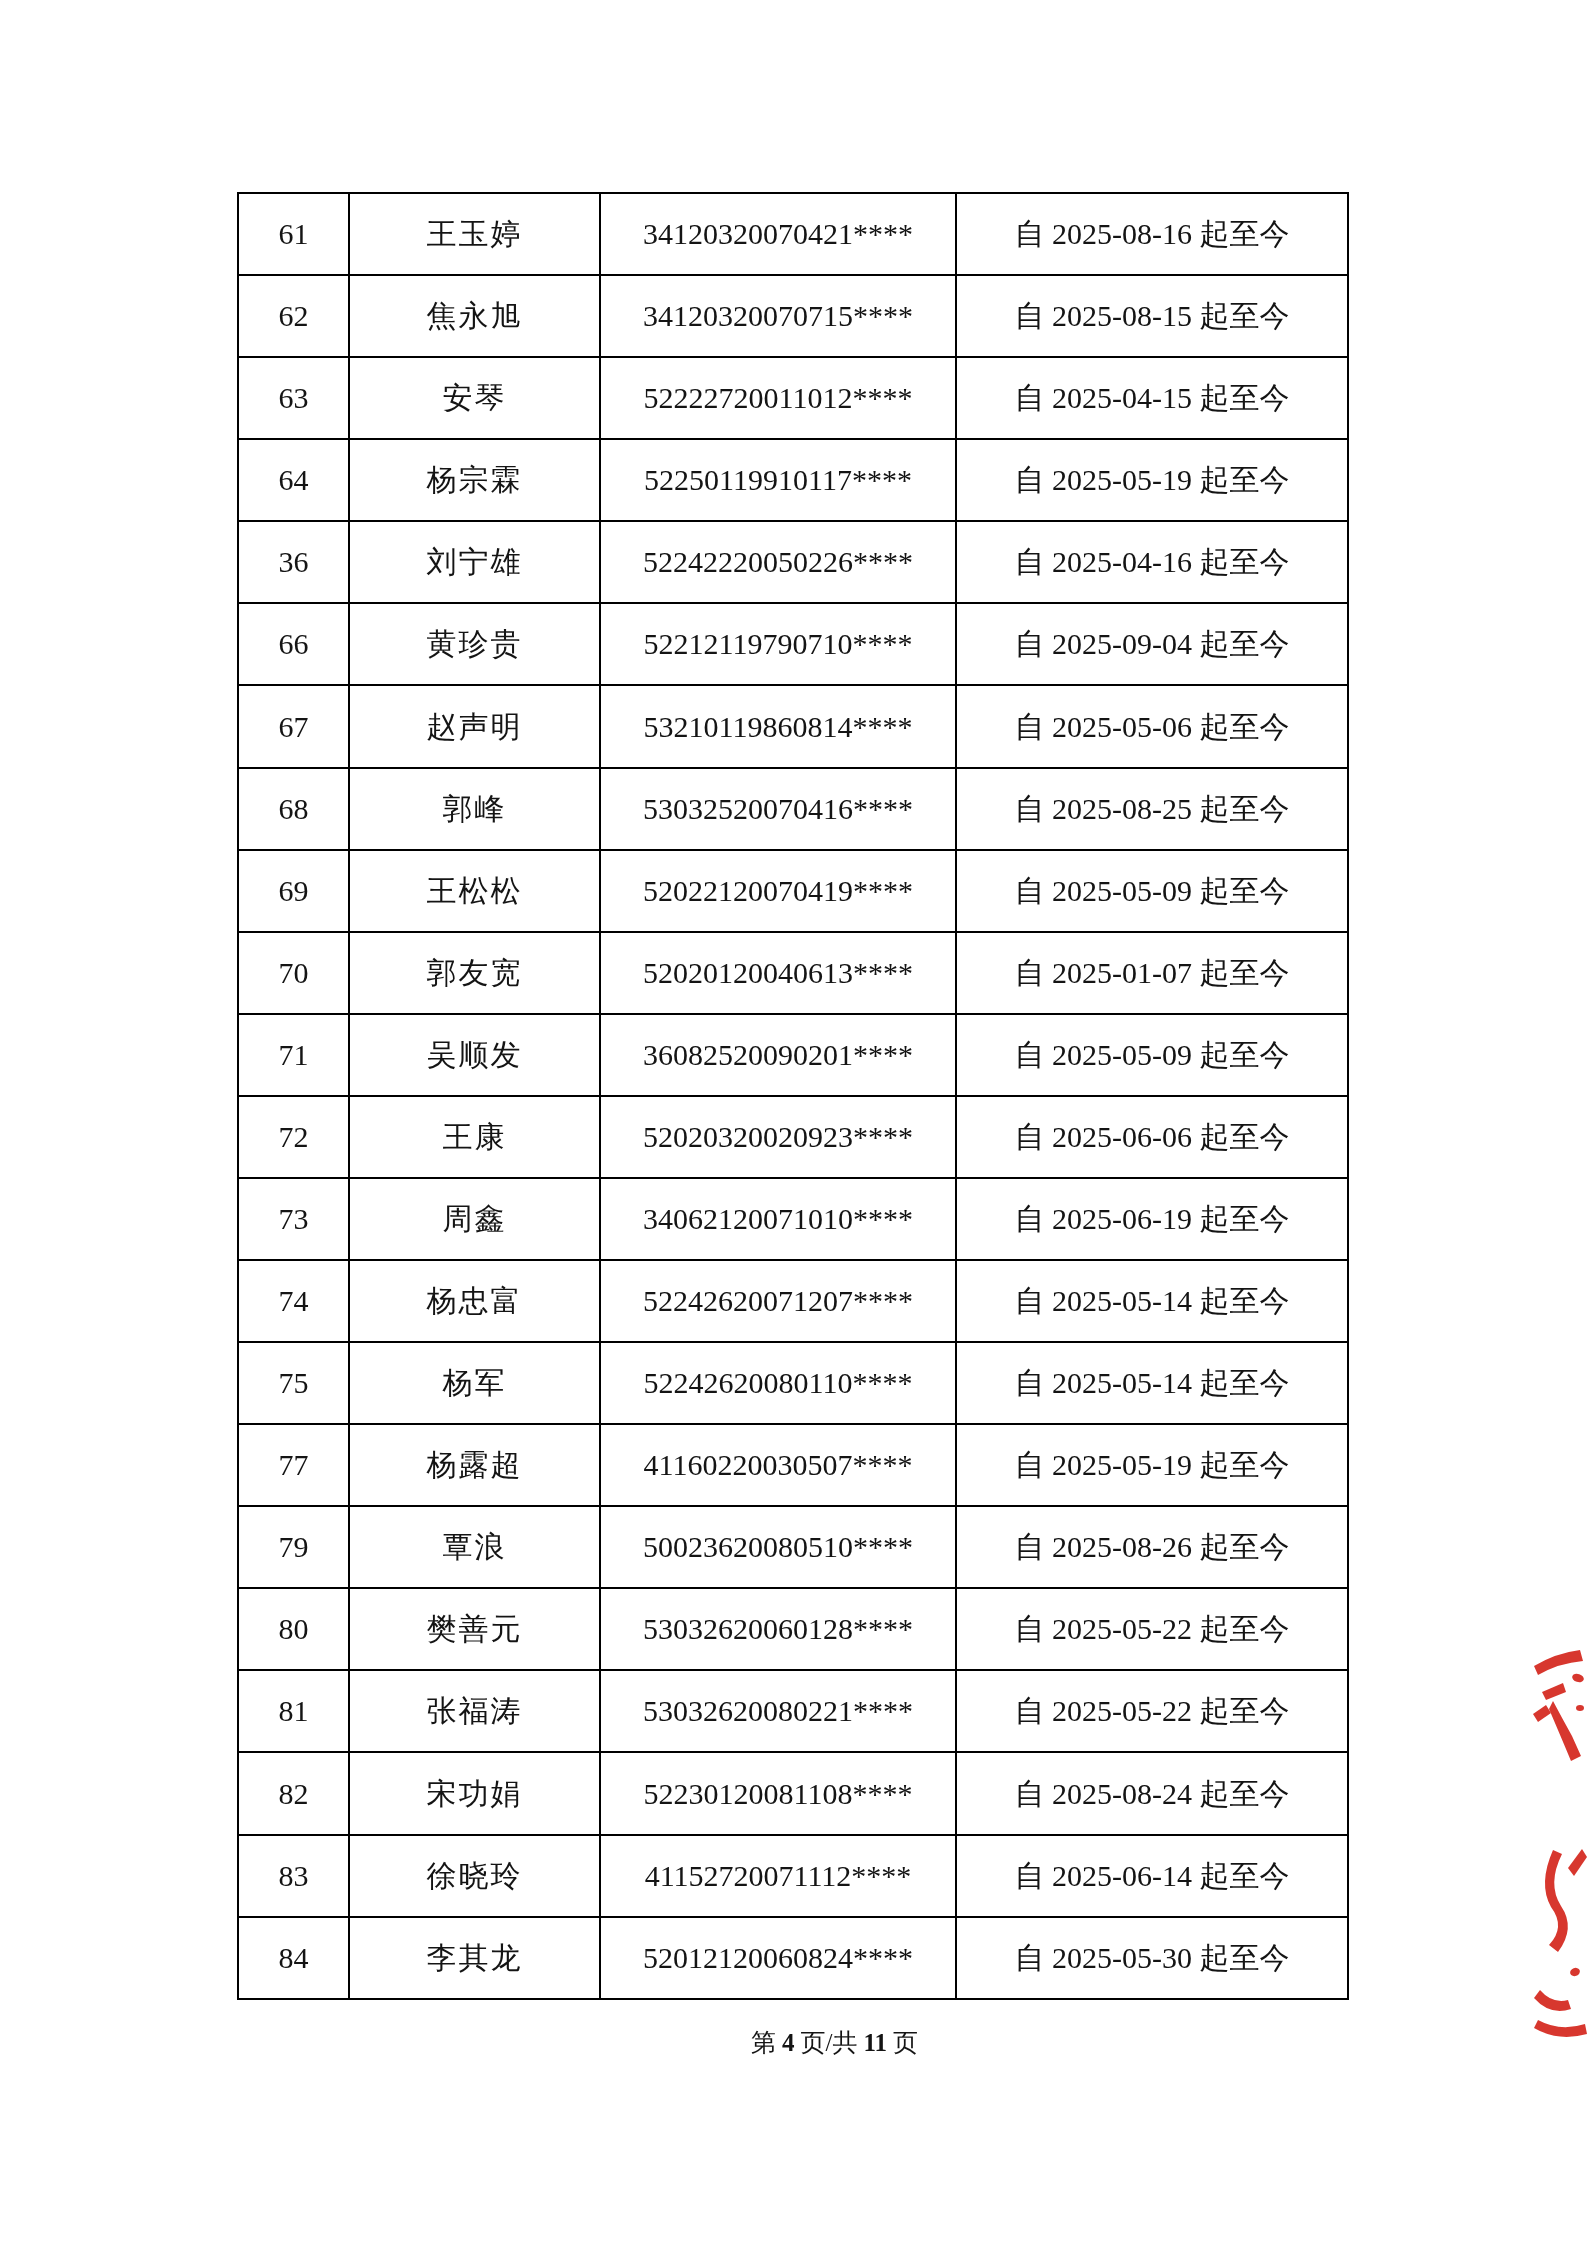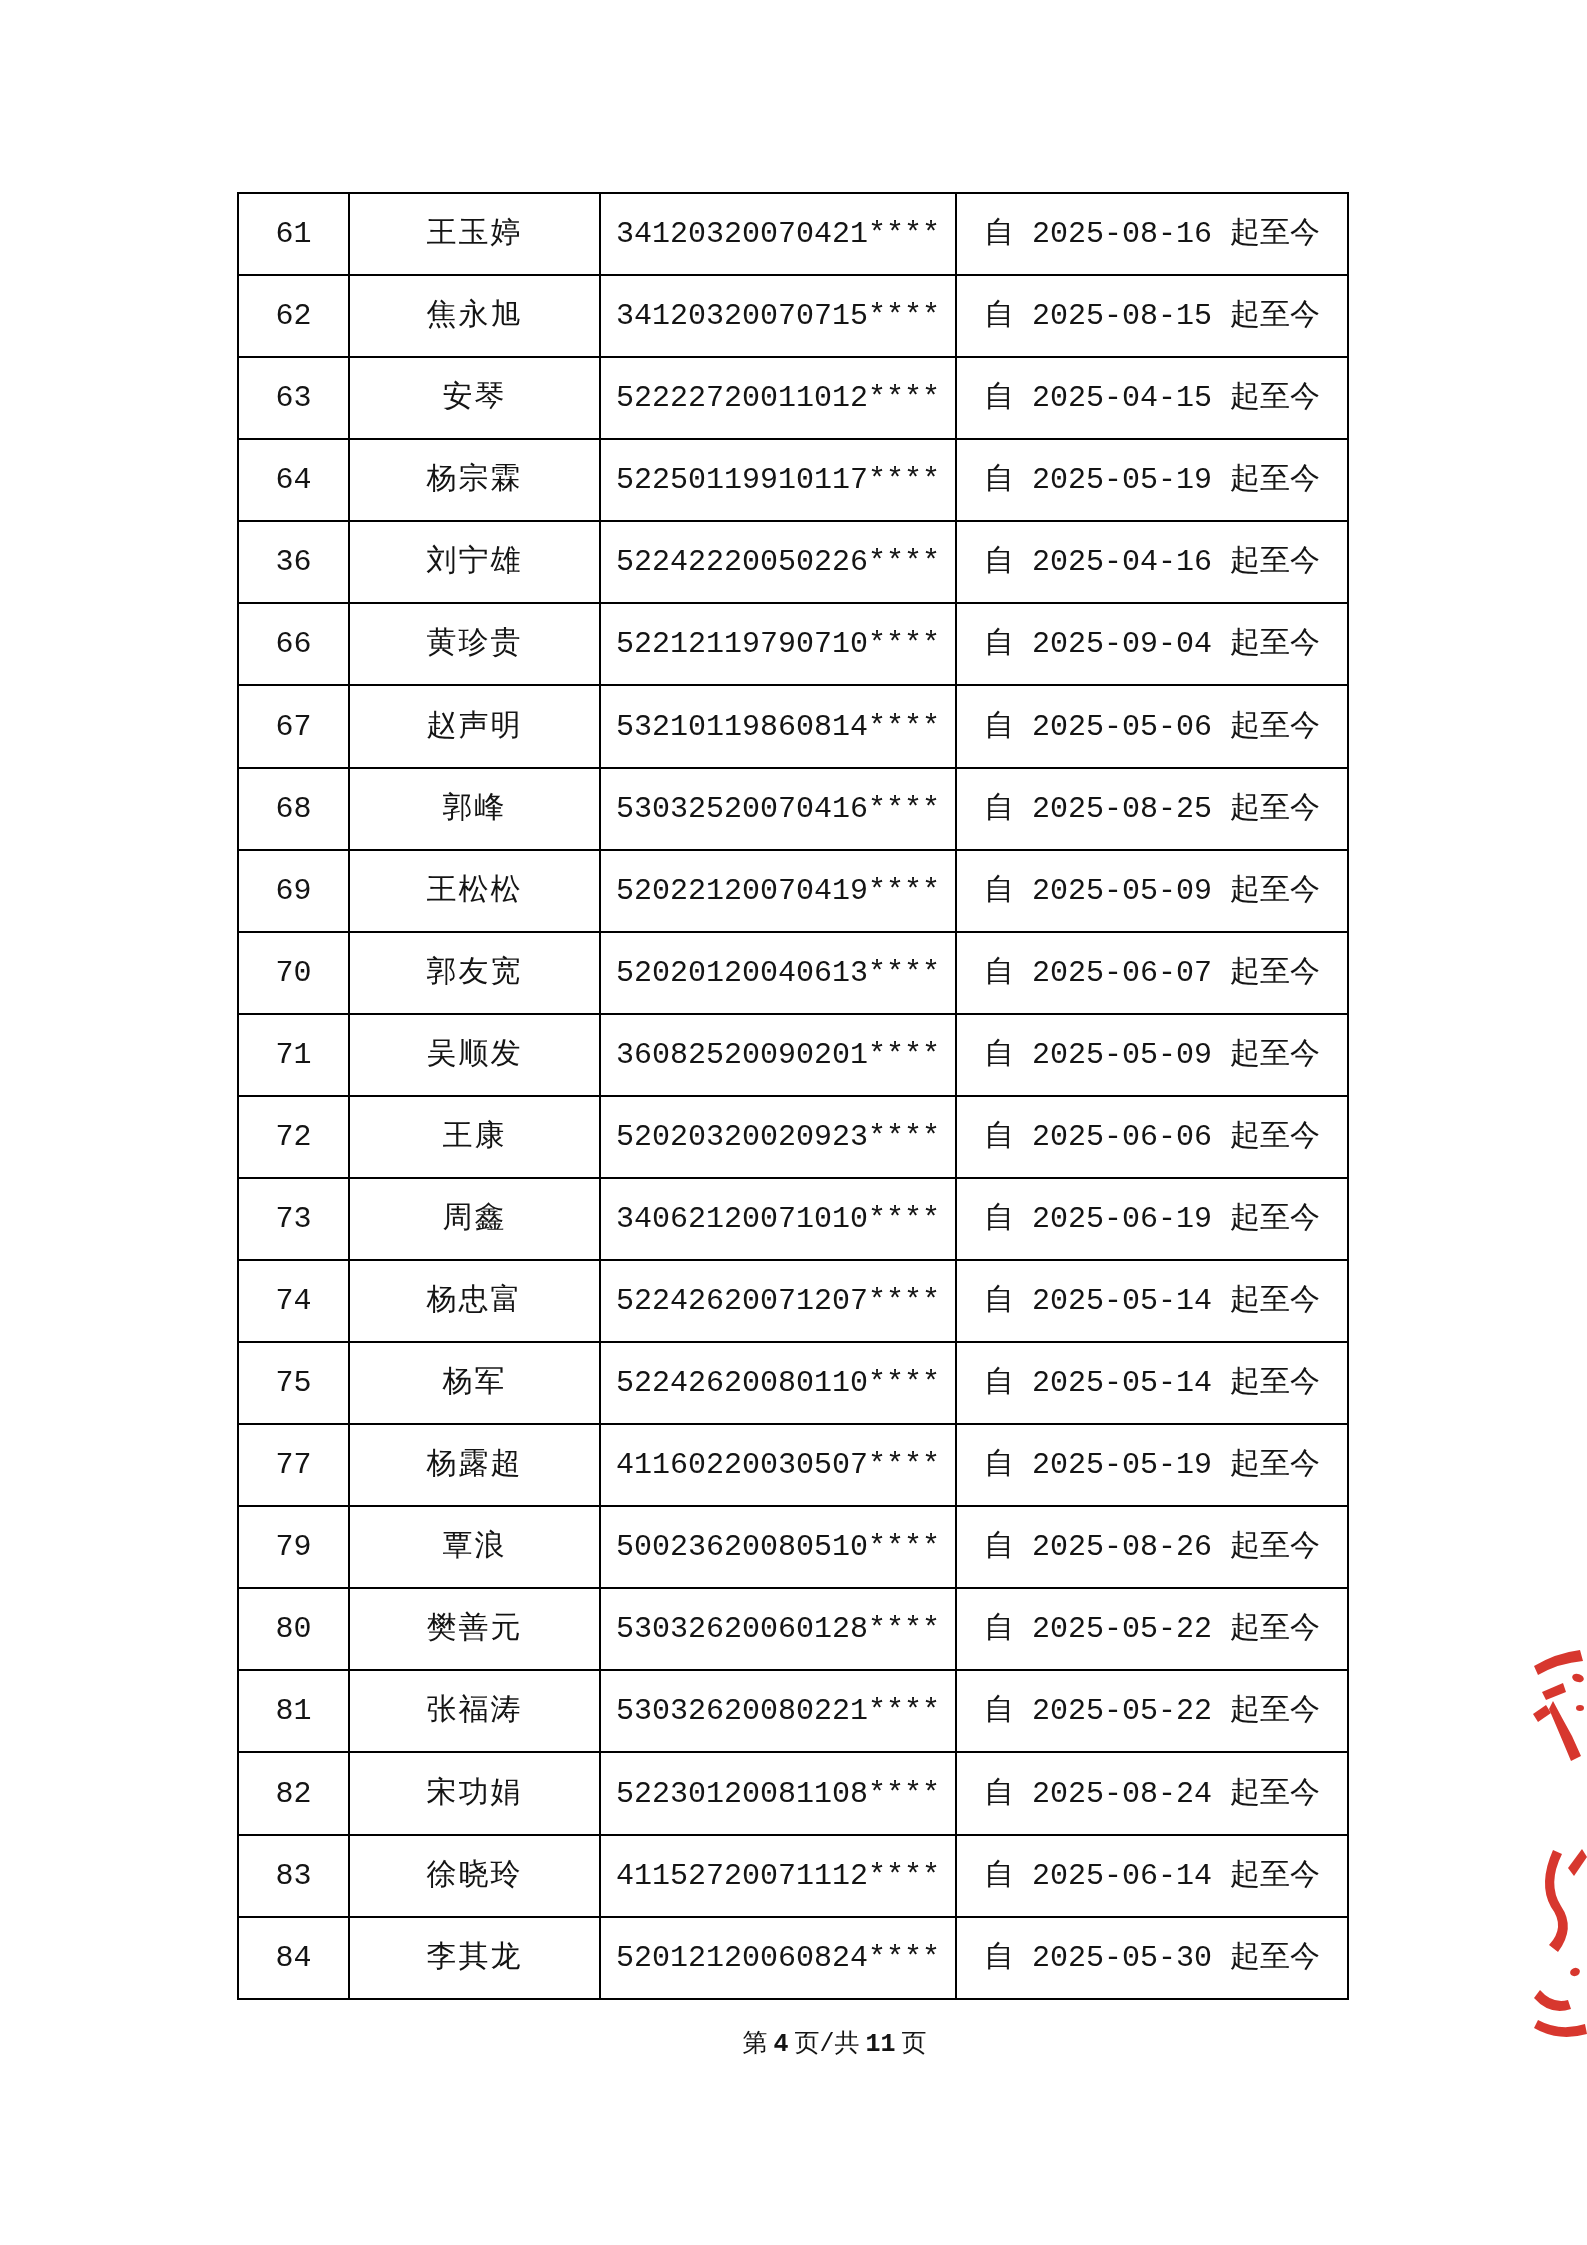--- a/index.html
+++ b/index.html
@@ -1,21 +1,21 @@
 <!DOCTYPE html>
 <html><head>
 <meta charset="utf-8">
 <style>
   html,body{margin:0;padding:0;background:#ffffff;}
   .page{
     position:relative;
     width:1587px;height:2245px;
     background:#ffffff;
     overflow:hidden;
-    font-family:Liberation Mono, monospace;
+    font-family:Liberation Serif, serif;
     color:#141414;
   }
   table.roster{
     position:absolute;left:237px;top:192px;
     width:1110px;height:1808px;
     border-collapse:collapse;table-layout:fixed;
   }
   table.roster td{
     border:2px solid #000000;
     text-align:center;vertical-align:middle;
@@ -114,21 +114,21 @@
       <td class="c-no">69</td>
       <td class="c-name">王松松</td>
       <td class="c-id">52022120070419****</td>
       <td class="c-period">自 2025-05-09 起至今</td>
     </tr>
 
     <tr>
       <td class="c-no">70</td>
       <td class="c-name">郭友宽</td>
       <td class="c-id">52020120040613****</td>
-      <td class="c-period">自 2025-06-07 起至今</td>
+      <td class="c-period">自 2025-01-07 起至今</td>
     </tr>
 
     <tr>
       <td class="c-no">71</td>
       <td class="c-name">吴顺发</td>
       <td class="c-id">36082520090201****</td>
       <td class="c-period">自 2025-05-09 起至今</td>
     </tr>
 
     <tr>

